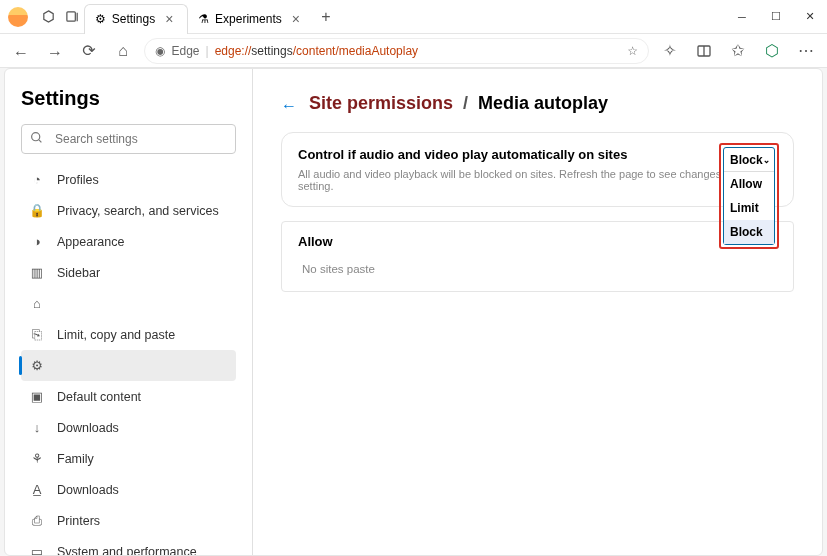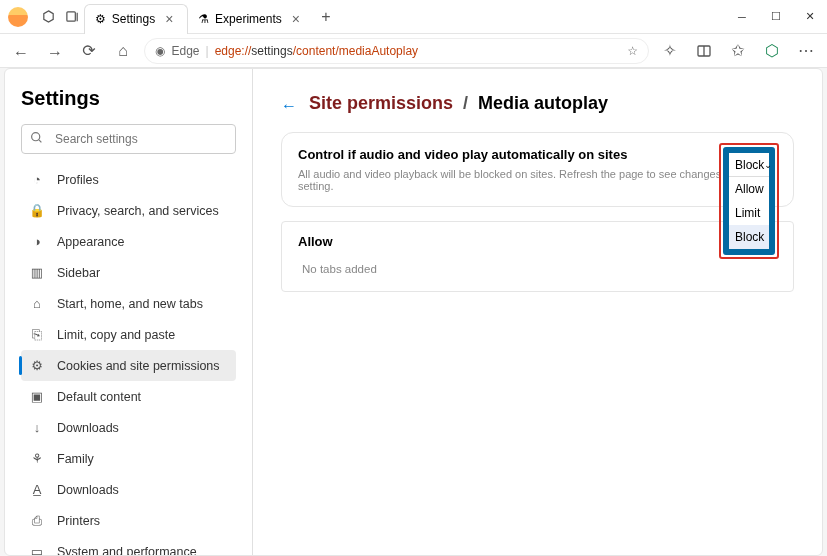--- a/index.html
+++ b/index.html
@@ -36,21 +36,21 @@
 .content { flex: 1; padding: 24px 28px; }
 .breadcrumb { display: flex; align-items: center; gap: 10px; font-size: 18px; font-weight: 600; margin-bottom: 18px; }
 .bc-link { color: #7f1d1d; cursor: pointer; font-weight: 600; }
 .bc-sep { color: #555; }
 .back-arrow { color: #0078d4; font-size: 16px; cursor: pointer; margin-right: 2px; }
 
 .panel { border: 1px solid #e5e5e5; border-radius: 12px; padding: 14px 16px; margin-bottom: 14px; position: relative; }
 .panel-title { font-size: 13px; font-weight: 600; margin-bottom: 6px; }
 .panel-desc { font-size: 11px; color: #888; }
 .select-wrap { position: absolute; right: 14px; top: 10px; border: 2px solid #d93025; border-radius: 3px; padding: 2px; }
-.select-box { border: 6px solid #0369a1; border-radius: 3px; background: #fff; width: 52px; }
+.select-box { border: 1px solid #0369a1; border-radius: 3px; background: #fff; width: 52px; font-weight: bold; }
 .select-curr { height: 24px; display: flex; align-items: center; justify-content: space-between; padding: 0 6px; font-size: 12px; cursor: pointer; border-bottom: 1px solid #ddd; }
 .select-opt { height: 24px; display: flex; align-items: center; padding: 0 6px; font-size: 12px; cursor: pointer; }
 .select-opt.sel { background: #e8eef9; }
 
 .panel2 { border: 1px solid #e5e5e5; border-radius: 4px; padding: 12px 16px 16px; }
 .panel2 h3 { font-size: 13px; font-weight: 600; margin-bottom: 14px; }
 .empty { font-size: 11.5px; color: #888; padding-left: 4px; }
 </style>
 </head>
 <body>
@@ -136,29 +136,27 @@
       <li>
           <span class="icon">◑</span>
           <span>Appearance</span>
         </li>
       <li>
           <span class="icon">▥</span>
           <span>Sidebar</span>
         </li>
       <li>
           <span class="icon">⌂</span>
-          <span>Start, home, and new tabs</span>
         </li>
       <li>
           <span class="icon">⎘</span>
           <span>Limit, copy and paste</span>
         </li>
       <li class="active">
           <span class="icon">⚙</span>
-          <span>Cookies and site permissions</span>
         </li>
       <li>
           <span class="icon">▣</span>
           <span>Default content</span>
         </li>
       <li>
           <span class="icon">↓</span>
           <span>Downloads</span>
         </li>
       <li>
@@ -200,16 +198,16 @@
           </div>
           <div class="select-opt">Allow</div>
           <div class="select-opt">Limit</div>
           <div class="select-opt sel">Block</div>
         </div>
       </div>
     </div>
 
     <div class="panel2">
       <h3>Allow</h3>
-      <div class="empty">No tabs added</div>
+      <div class="empty">No sites paste</div>
     </div>
   </div>
 </div>
 
 </body></html>

